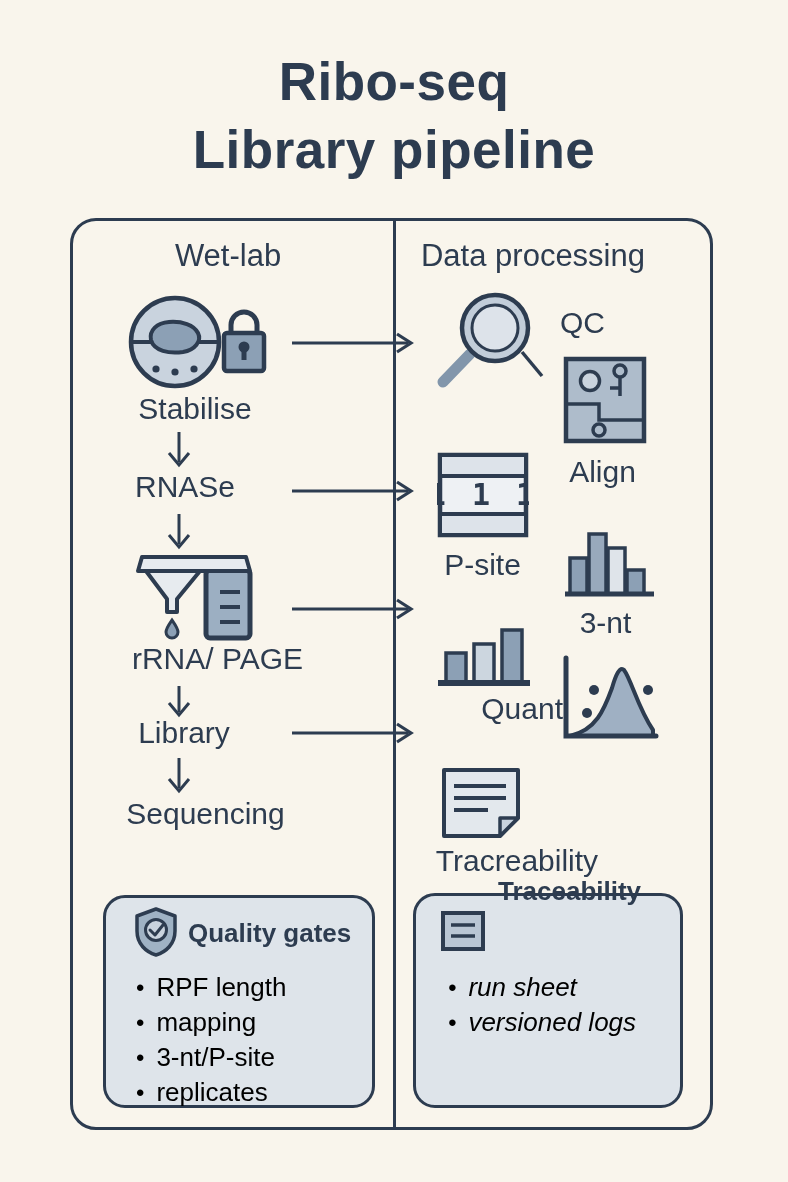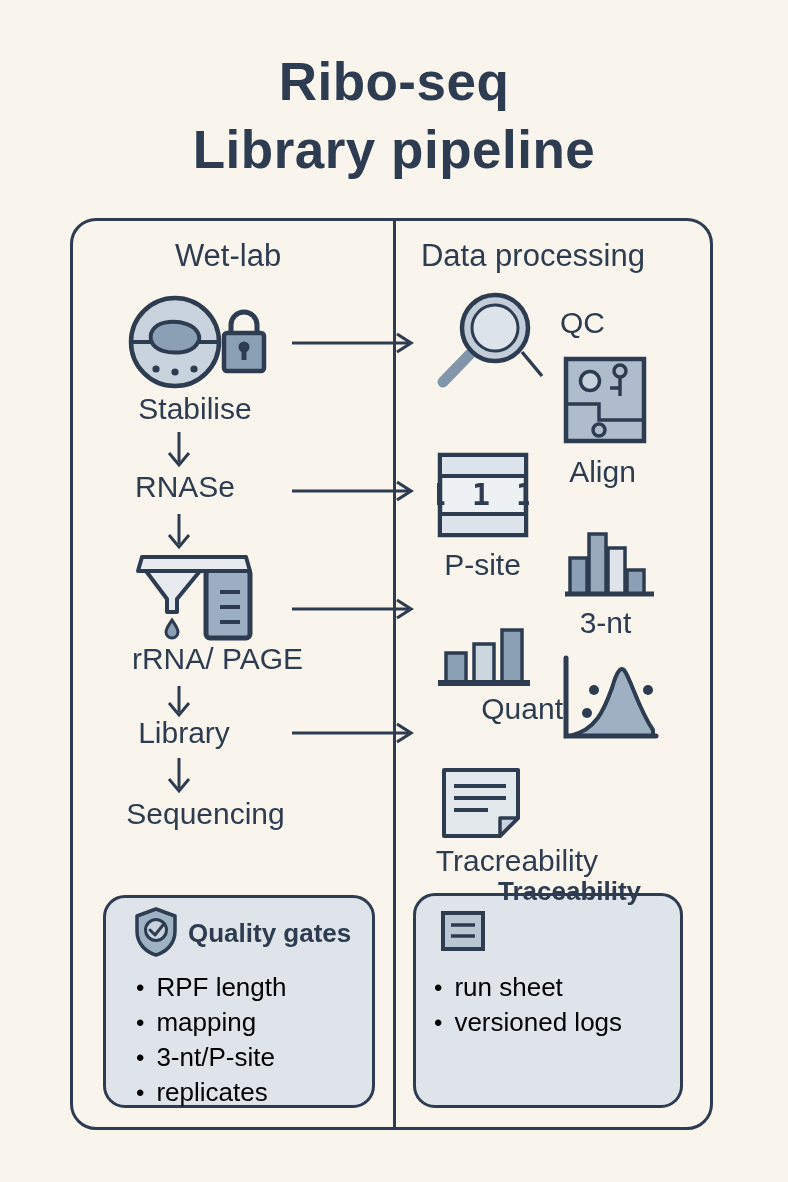--- a/index.html
+++ b/index.html
@@ -90,21 +90,21 @@
   .pt-tr{left:498px;top:876px;}
   .ic-shield{left:132px;top:906px;}
   .ic-list{left:440px;top:910px;}
   ul.panel-list{
     list-style:none;margin:12px;padding:0;
     font-size:26px;font-weight:400;color:#000000;
   }
   ul.panel-list li{line-height:34px;white-space:nowrap;}
   ul.panel-list li::before{content:"•";margin-right:12px;font-size:24px;}
   .list-qg{left:124px;top:958px;}
-  .list-tr{left:422px;top:958px;}
+  .list-tr{left:436px;top:958px;font-style:italic;}
   svg{display:block;}
 </style>
 </head>
 <body>
 
 <div class="canvas">
 
   <div class="abs title">
     <div>Ribo-seq</div>
     <div>Library pipeline</div>

